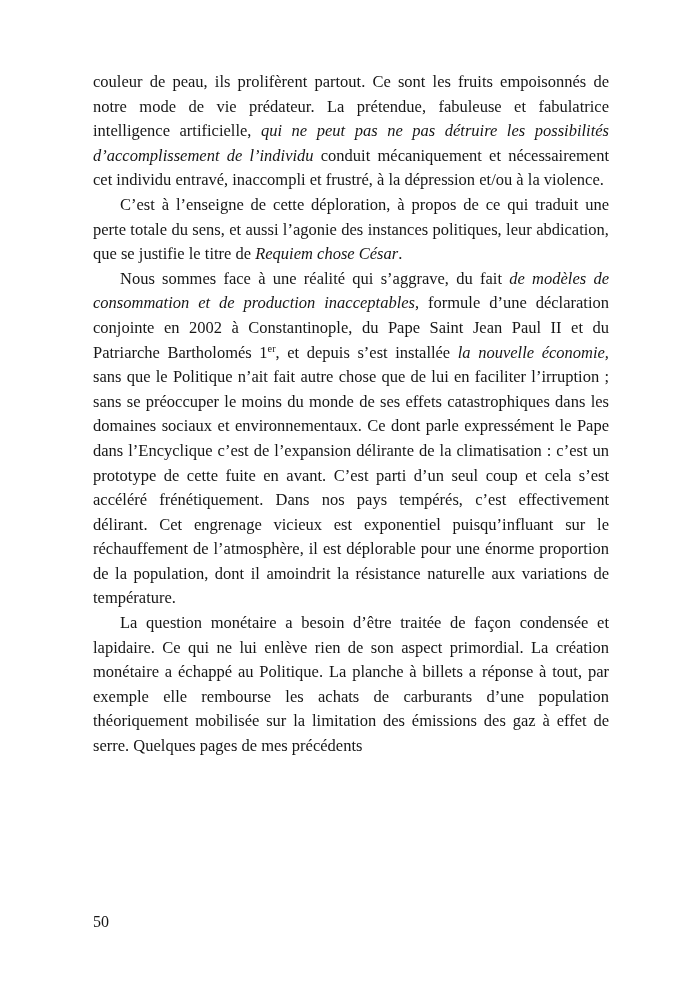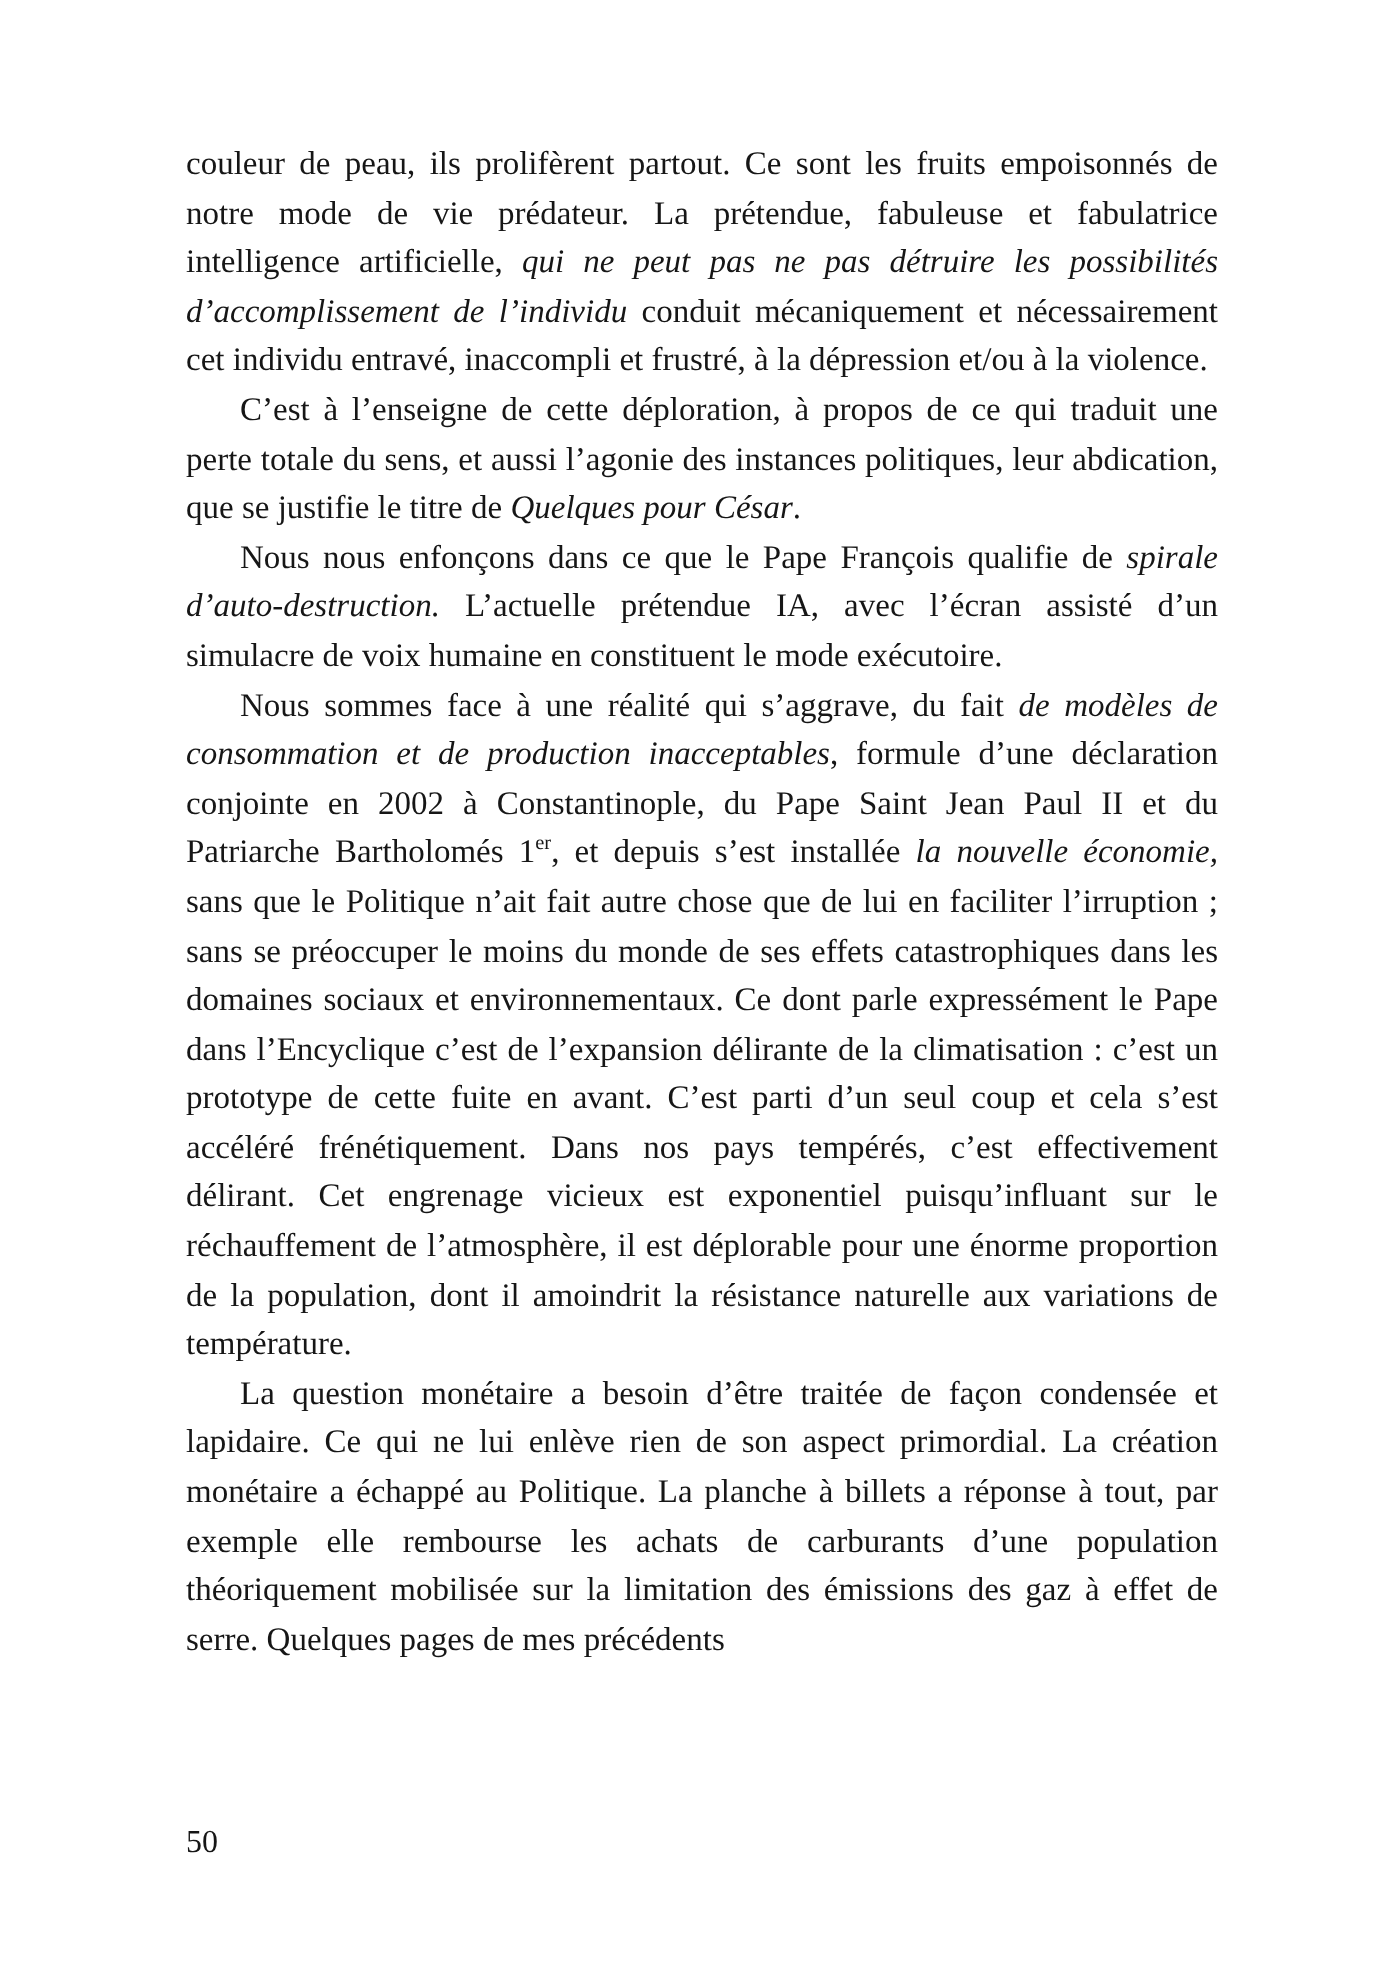--- a/index.html
+++ b/index.html
@@ -47,19 +47,18 @@
     font-size: 16px;
     line-height: 20px;
   }
 </style>
 </head>
 <body>
 
 <div class="page">
   <div class="text-block">
       <p class="para"><span>couleur de peau, ils prolifèrent partout. Ce sont les fruits empoisonnés de notre mode de vie prédateur. La prétendue, fabuleuse et fabulatrice intelligence artificielle, </span><span class="italic">qui ne peut pas ne pas détruire les possibilités d’accomplissement de l’individu</span><span> conduit mécaniquement et nécessairement cet individu entravé, inaccompli et frustré, à la dépression et/ou à la violence.</span></p>
-      <p class="para indent"><span>C’est à l’enseigne de cette déploration, à propos de ce qui traduit une perte totale du sens, et aussi l’agonie des instances politiques, leur abdication, que se justifie le titre de </span><span class="italic">Quelques pour César</span><span>.</span></p>
-      <p class="para indent"><span>Nous nous enfonçons dans ce que le Pape François qualifie de </span><span class="italic">spirale d’auto-destruction.</span><span> L’actuelle prétendue IA, avec l’écran assisté d’un simulacre de voix humaine en constituent le mode exécutoire.</span></p>
+      <p class="para indent"><span>C’est à l’enseigne de cette déploration, à propos de ce qui traduit une perte totale du sens, et aussi l’agonie des instances politiques, leur abdication, que se justifie le titre de </span><span class="italic">Requiem chose César</span><span>.</span></p>
       <p class="para indent"><span>Nous sommes face à une réalité qui s’aggrave, du fait </span><span class="italic">de modèles de consommation et de production inacceptables</span><span>, formule d’une déclaration conjointe en 2002 à Constantinople, du Pape Saint Jean Paul II et du Patriarche Bartholomés 1</span><sup>er</sup><span>, et depuis s’est installée </span><span class="italic">la nouvelle économie,</span><span> sans que le Politique n’ait fait autre chose que de lui en faciliter l’irruption ; sans se préoccuper le moins du monde de ses effets catastrophiques dans les domaines sociaux et environnementaux. Ce dont parle expressément le Pape dans l’Encyclique c’est de l’expansion délirante de la climatisation : c’est un prototype de cette fuite en avant. C’est parti d’un seul coup et cela s’est accéléré frénétiquement. Dans nos pays tempérés, c’est effectivement délirant. Cet engrenage vicieux est exponentiel puisqu’influant sur le réchauffement de l’atmosphère, il est déplorable pour une énorme proportion de la population, dont il amoindrit la résistance naturelle aux variations de température.</span></p>
       <p class="para indent"><span>La question monétaire a besoin d’être traitée de façon condensée et lapidaire. Ce qui ne lui enlève rien de son aspect primordial. La création monétaire a échappé au Politique. La planche à billets a réponse à tout, par exemple elle rembourse les achats de carburants d’une population théoriquement mobilisée sur la limitation des émissions des gaz à effet de serre. Quelques pages de mes précédents</span></p>
     </div>
   <div class="page-number">50</div>
 </div>
 
 </body></html>

